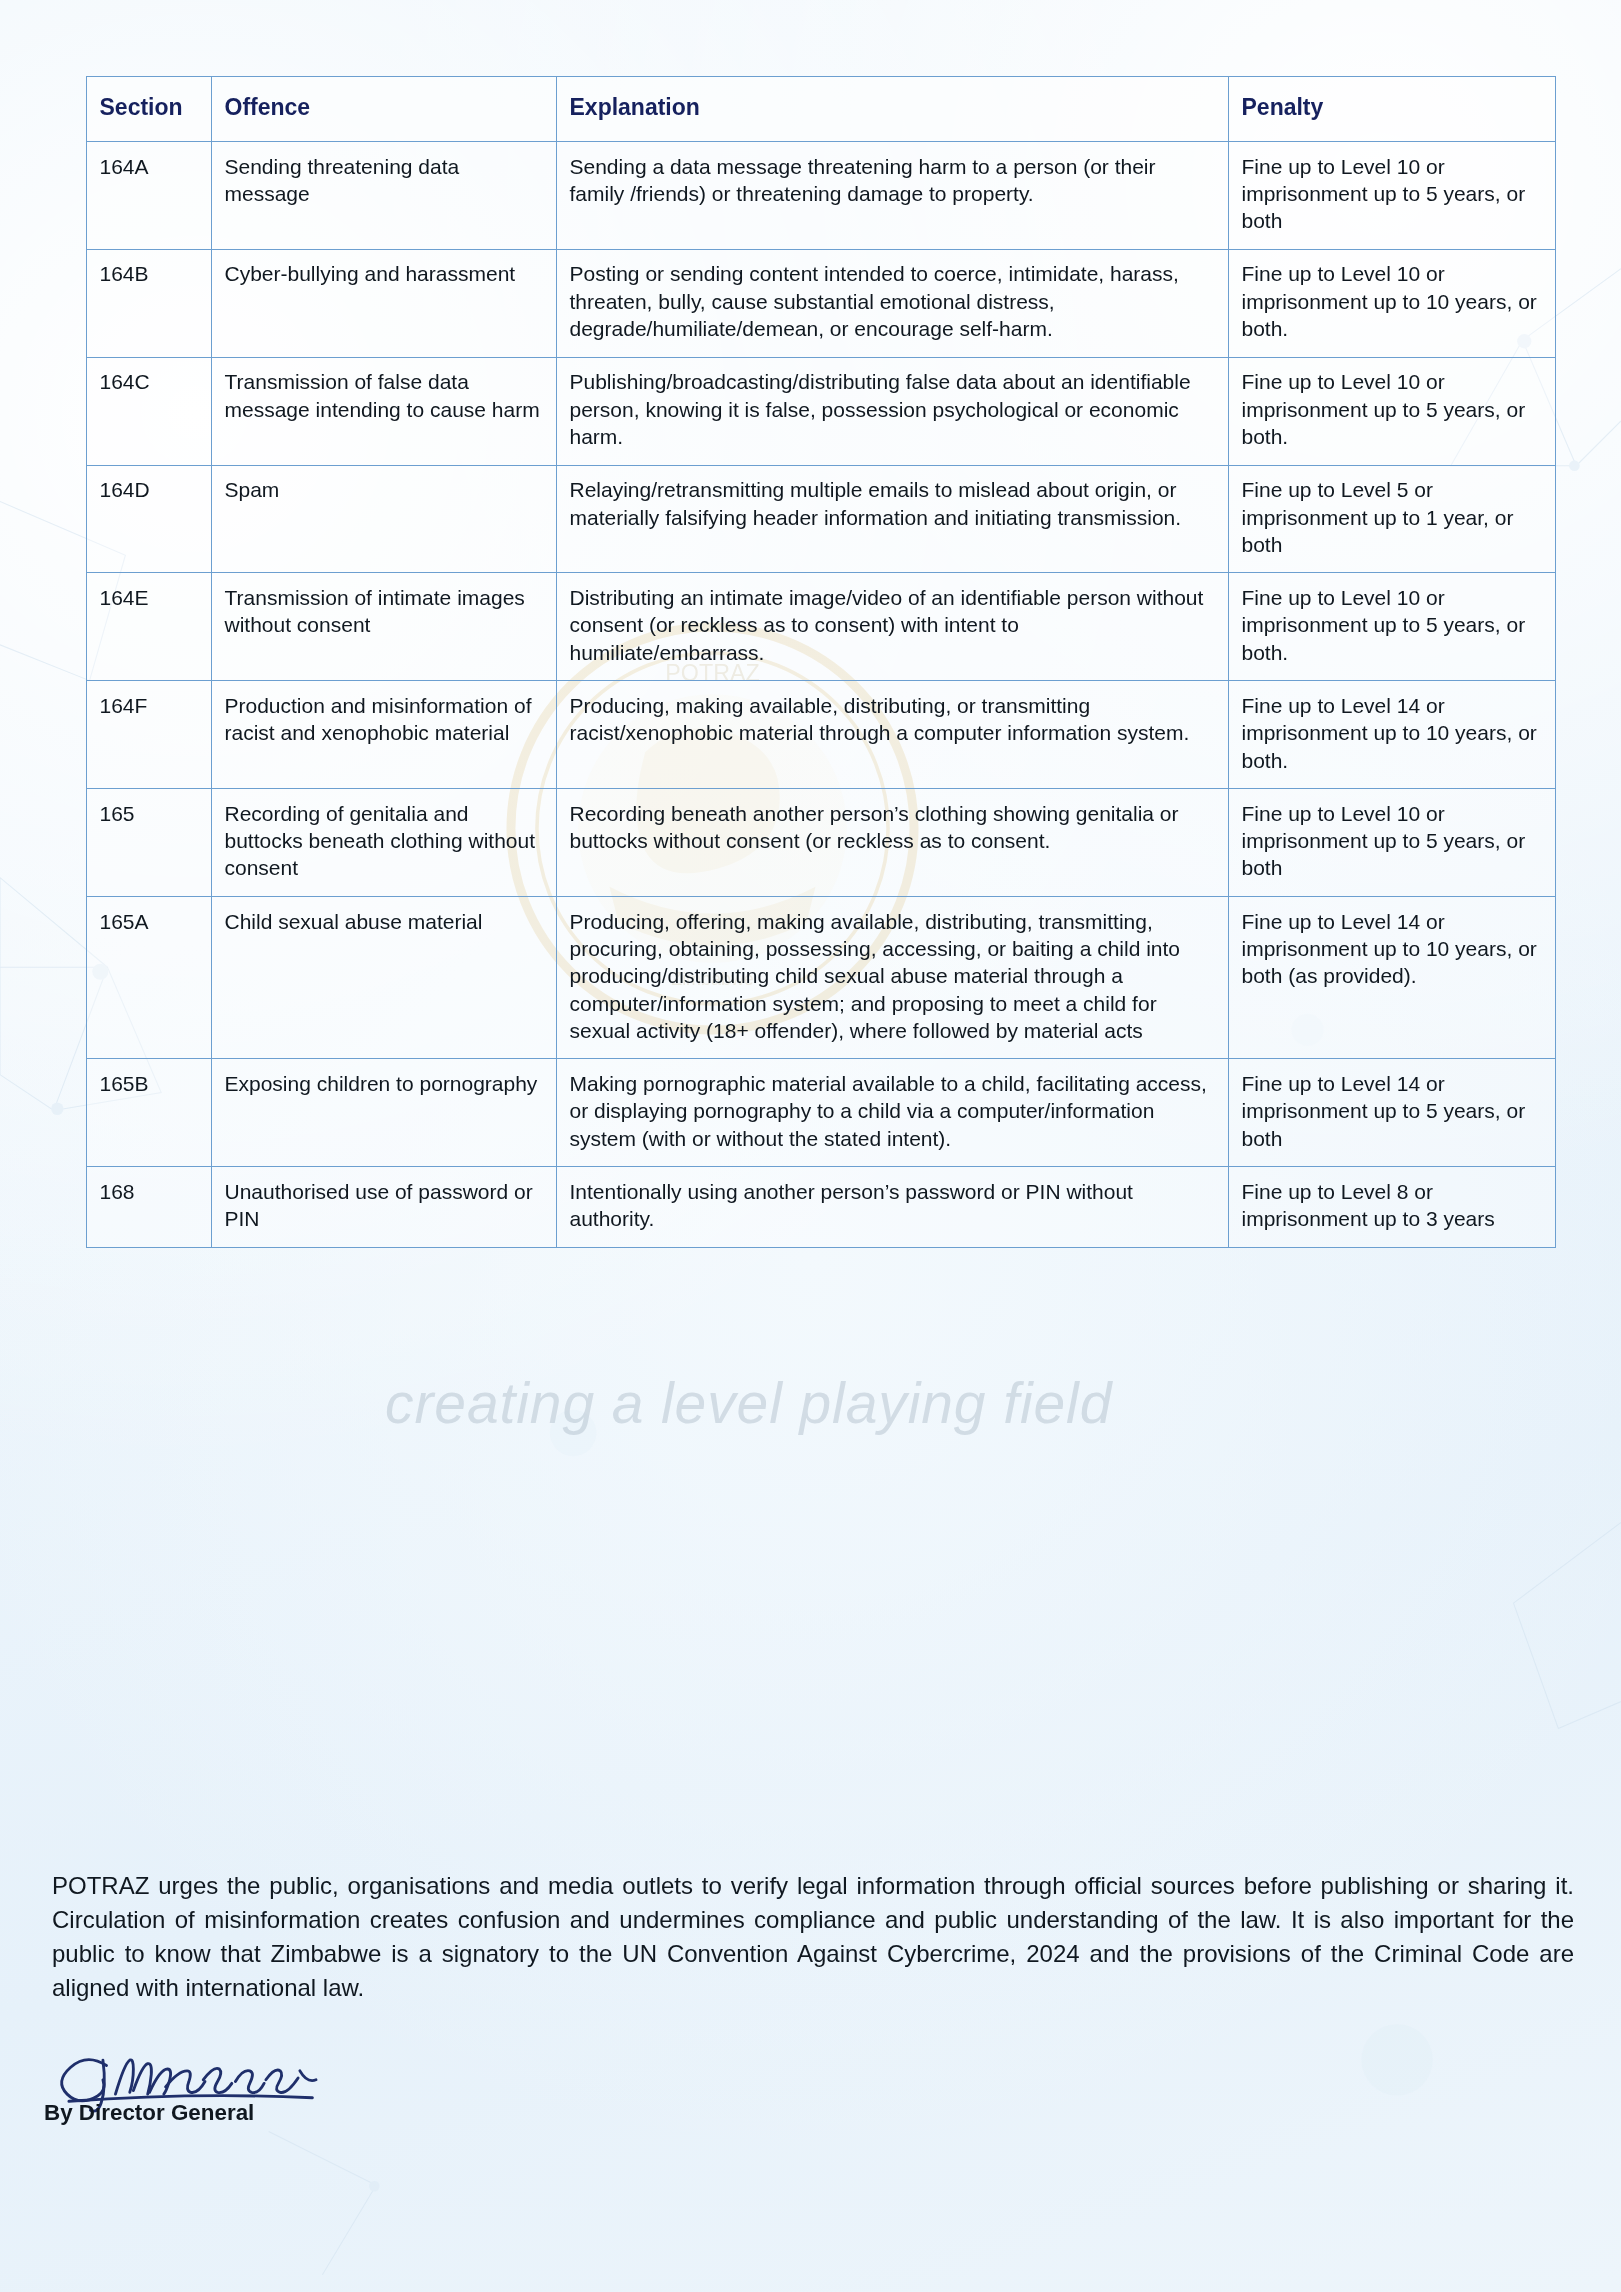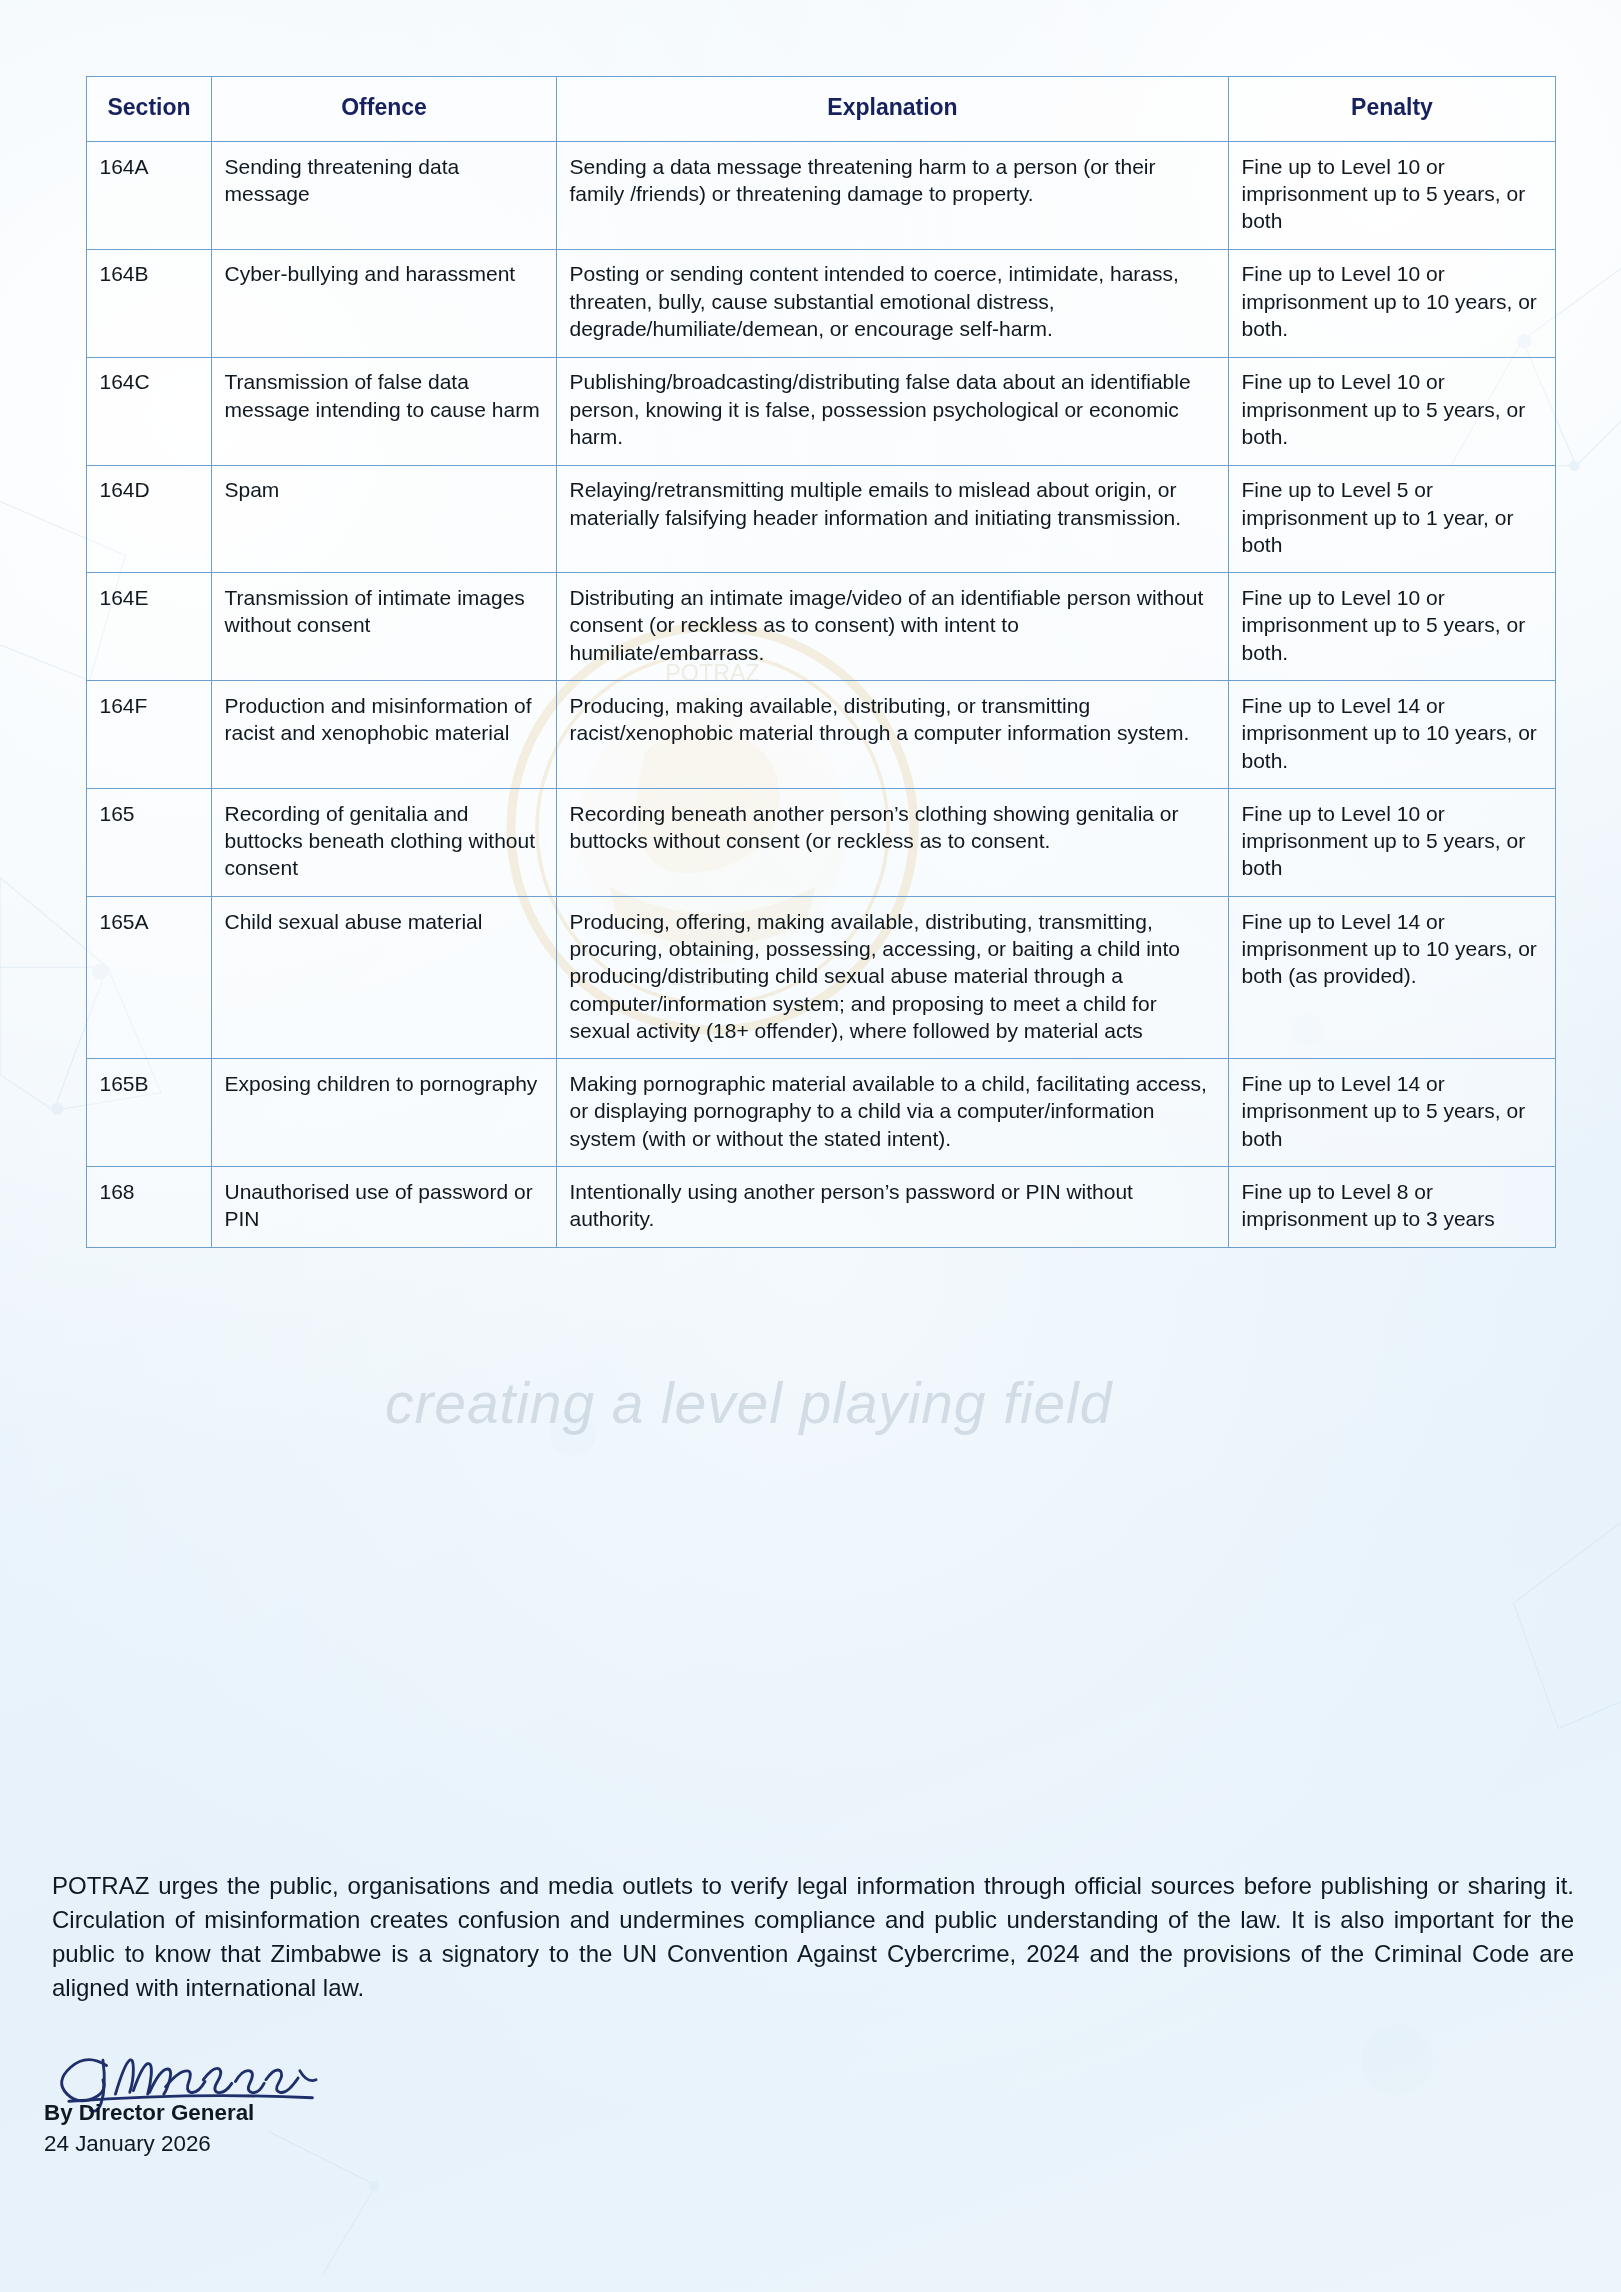--- a/index.html
+++ b/index.html
@@ -76,21 +76,21 @@
     font-size: 21px;
     line-height: 1.30;
     color: #101820;
   }
   table.offences thead th {
     font-weight: bold;
     color: #16215e;
     font-size: 23px;
     padding-top: 16px;
     padding-bottom: 18px;
-    text-align: center;
+    text-align: left;
     background: rgba(255,255,255,0.25);
   }
   col.c-section { width: 125px; }
   col.c-offence { width: 345px; }
   col.c-expl   { width: 672px; }
   col.c-pen    { width: 327px; }
 
   td.section-cell { font-size: 20.6px; }
 
   .note {
@@ -258,18 +258,17 @@
           <path d="M110 56 q12 -26 20 -26 q6 0 2 14 q-3 10 -6 14"></path>
           <path d="M128 50 q14 -18 24 -18 q6 0 2 12 q-4 10 2 12 q8 2 16 -12"></path>
           <path d="M170 42 q12 -16 18 -12 q4 4 -2 14 q-6 10 0 12 q8 2 16 -10"></path>
           <path d="M206 44 q8 -14 16 -12 q6 2 0 14 q-4 8 2 10 q8 2 14 -10"></path>
           <path d="M240 42 q10 -14 16 -10 q4 4 -2 14 q-5 8 2 10 q8 2 20 -16"></path>
           <path d="M278 32 q8 14 18 10"></path>
           <path d="M20 66 q140 -10 272 -4"></path>
         </g>
       </svg>
       <div class="sig-title">By Director General</div>
-      <div class="sig-date">24 January 2026</div>
     </div>
 
   </div>
 </div>
 
 
 </body></html>

